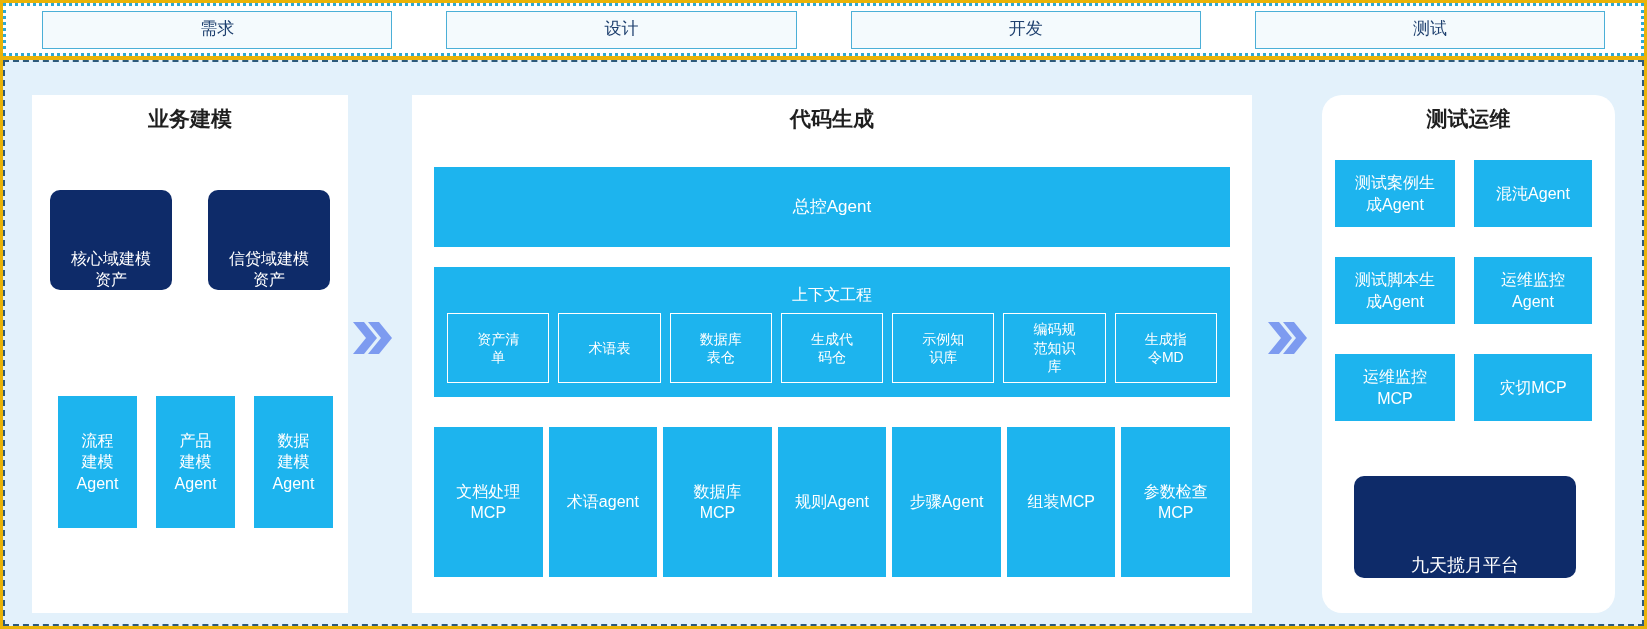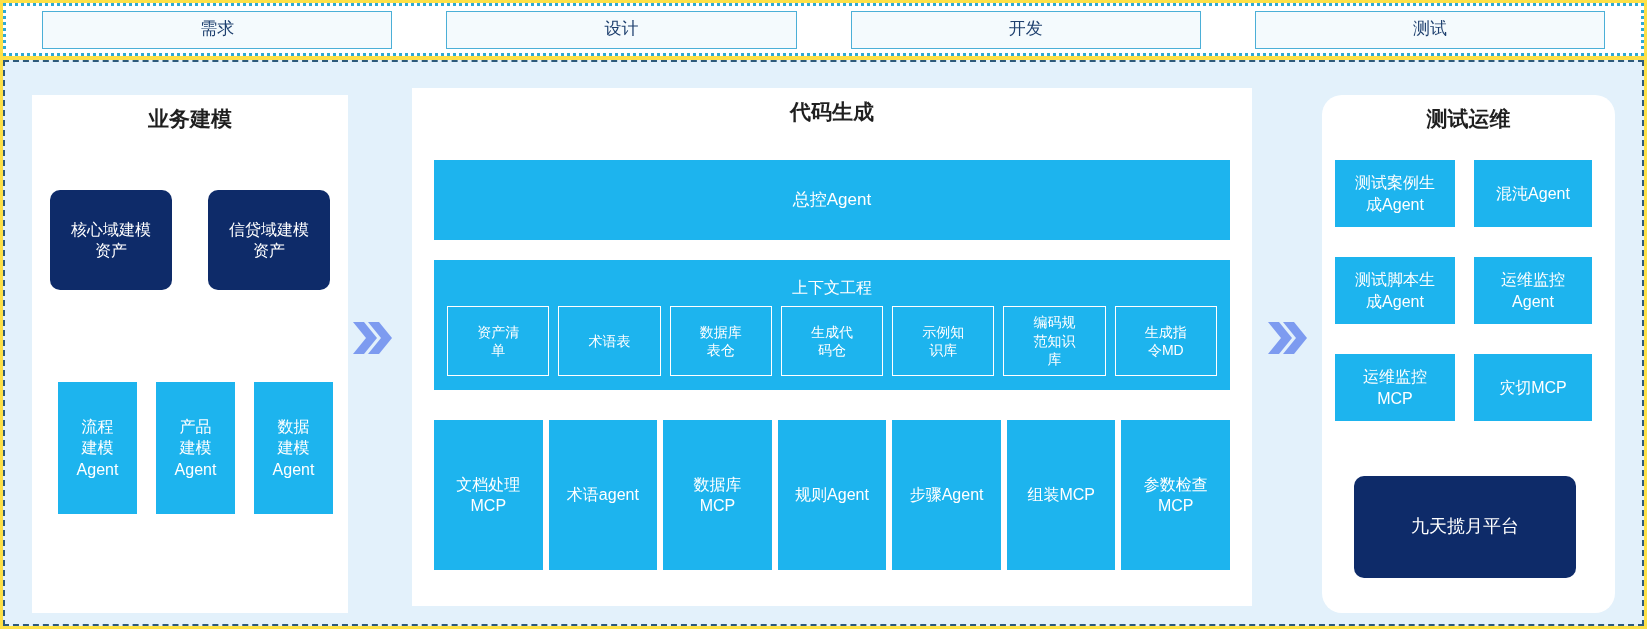--- a/index.html
+++ b/index.html
@@ -1,50 +1,50 @@
 <!DOCTYPE html>
 <html><head>
 <meta charset="utf-8">
 <style>
   * { margin:0; padding:0; box-sizing:border-box; }
   html,body { width:1647px; height:629px; background:#ffffff; overflow:hidden;
     font-family:"Liberation Sans","DejaVu Sans",sans-serif; }
-  .canvas { position:relative; width:1647px; height:629px; background:#fde047; }
+  .canvas { position:relative; width:1647px; height:629px; background:#eab308; }
 
   
   .top-strip { position:absolute; left:3px; top:3px; right:3px; height:53px;
     background:#ffffff; border:3px dotted #2ea9d4;
     display:flex; align-items:center; gap:54px; padding:0 36px; }
   .phase-box { flex:1; height:38px; background:#f4fafd; border:1px solid #4bafd7;
     display:flex; align-items:center; justify-content:center;
     color:#1d3f6e; font-size:17px; }
 
   
   .band { position:absolute; left:3px; right:3px; top:60px; bottom:3px;
     background:#e3f1fb; border:2px dashed #2d5a7b; }
 
   .panel { position:absolute; background:#ffffff; }
   .panel-biz  { left:27px;  top:33px; width:316px; height:518px; }
-  .panel-code { left:407px; top:26px; width:840px; height:518px; }
+  .panel-code { left:407px; top:33px; width:840px; height:518px; }
   .panel-ops  { left:1317px;top:33px; width:293px; height:518px;border-radius:20px; }
   .panel-title { position:absolute; top:10px; left:0; right:0; text-align:center;
     font-size:21px; font-weight:bold; color:#1f1f1f; }
 
   .lbl { white-space:pre-line; line-height:1.32; }
 
   .cyanbox { background:#1db4ee; color:#ffffff; display:flex; align-items:center;
     justify-content:center; text-align:center; font-size:16px; }
-  .navybox { background:#0e2b69; color:#ffffff; display:flex; align-items:center;
+  .navybox { background:#0e2b69; color:#ffffff; display:flex; align-items:flex-end;
     justify-content:center; text-align:center; font-size:16px; border-radius:10px; }
 
   
   .biz-assets { position:absolute; top:95px; left:18px; right:18px;
     display:flex; justify-content:space-between; }
   .biz-assets .navybox { width:122px; height:100px; }
-  .biz-agents { position:absolute; top:287px; left:14px; display:flex; gap:19px;padding-left:12px; }
+  .biz-agents { position:absolute; top:301px; left:14px; display:flex; gap:19px;padding-left:12px; }
   .biz-agents .cyanbox { width:79px; height:132px; }
 
   
   .master-bar { position:absolute; top:72px; left:22px; width:796px; height:80px;
     font-size:17px; }
   .context { position:absolute; top:172px; left:22px; width:796px; height:130px;
     background:#1db4ee; }
   .context-title { padding-top:17px; text-align:center; color:#ffffff; font-size:16px; }
   .context-row { display:flex; gap:9px; padding:8px 13px 16px 13px; }
   .ctx-box { flex:1; height:70px; border:1px solid #ffffff; color:#ffffff;

